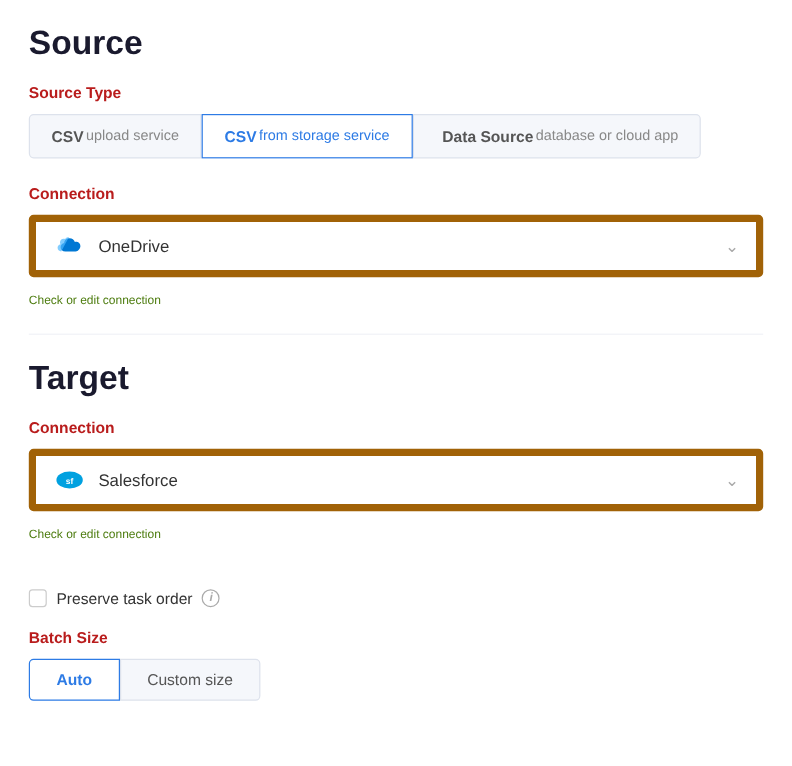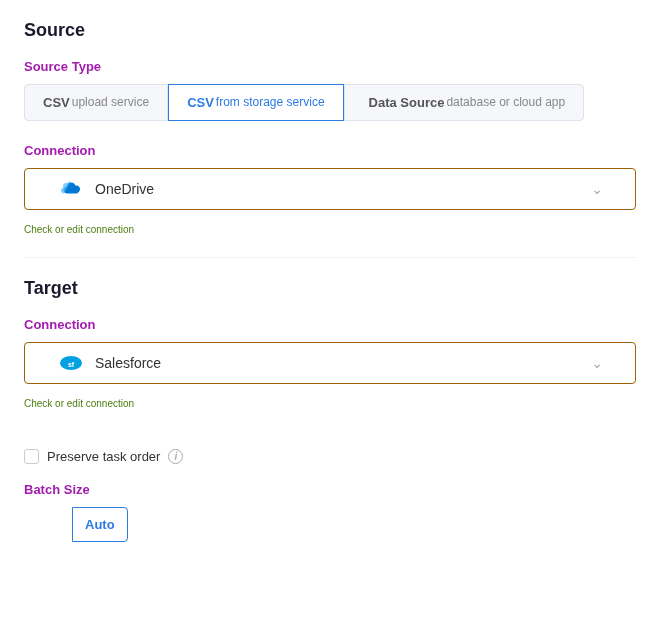--- a/index.html
+++ b/index.html
@@ -6,30 +6,30 @@
     body {
       font-family: -apple-system, BlinkMacSystemFont, 'Segoe UI', sans-serif;
       background: #fff;
       color: #333;
       width: 660px;
       min-height: 638px;
       padding: 20px 24px;
     }
 
     .section-title {
-      font-size: 18px;
+      font-size: 28px;
       font-weight: 600;
       color: #1a1a2e;
       margin-bottom: 18px;
     }
 
     .label {
       font-size: 13px;
       font-weight: 600;
-      color: #a21caf;
+      color: #b91c1c;
       margin-bottom: 10px;
     }
 
     .source-type-options {
       display: flex;
       gap: 0;
       margin-bottom: 22px;
     }
 
     .source-option {
@@ -77,23 +77,23 @@
       color: #2d7be5;
     }
 
     .field-group {
       margin-bottom: 8px;
     }
 
     .dropdown {
       display: flex;
       align-items: center;
-      border: 1px solid #a16207;
+      border: 6px solid #a16207;
       border-radius: 4px;
-      padding: 10px 32px;
+      padding: 10px 14px;
       background: #fff;
       cursor: pointer;
       position: relative;
     }
 
     .dropdown-inner {
       display: flex;
       align-items: center;
       flex: 1;
       gap: 10px;
@@ -171,27 +171,26 @@
       margin-top: 18px;
     }
 
     .batch-options {
       display: flex;
       gap: 0;
       margin-top: 10px;
     }
 
     .batch-option {
-      padding: 9px 12px;
+      padding: 9px 22px;
       border: 1px solid #dde2ec;
       background: #f5f7fb;
       cursor: pointer;
       font-size: 13px;
       color: #555;
-      margin-left: 48px;
     }
 
     .batch-option:first-child {
       border-radius: 4px 0 0 4px;
     }
 
     .batch-option:last-child {
       border-radius: 0 4px 4px 0;
     }
 
@@ -290,17 +289,18 @@
     <span class="checkbox-label">Preserve task order</span>
     <div class="info-icon">i</div>
   </div>
 </div>
 
 
 <div class="batch-size-section">
   <div class="label">Batch Size</div>
   <div class="batch-options">
     <div class="batch-option active">Auto</div>
+    <div class="batch-option">Custom size</div>
   </div>
 </div>
 
 
 
 
 </body></html>

